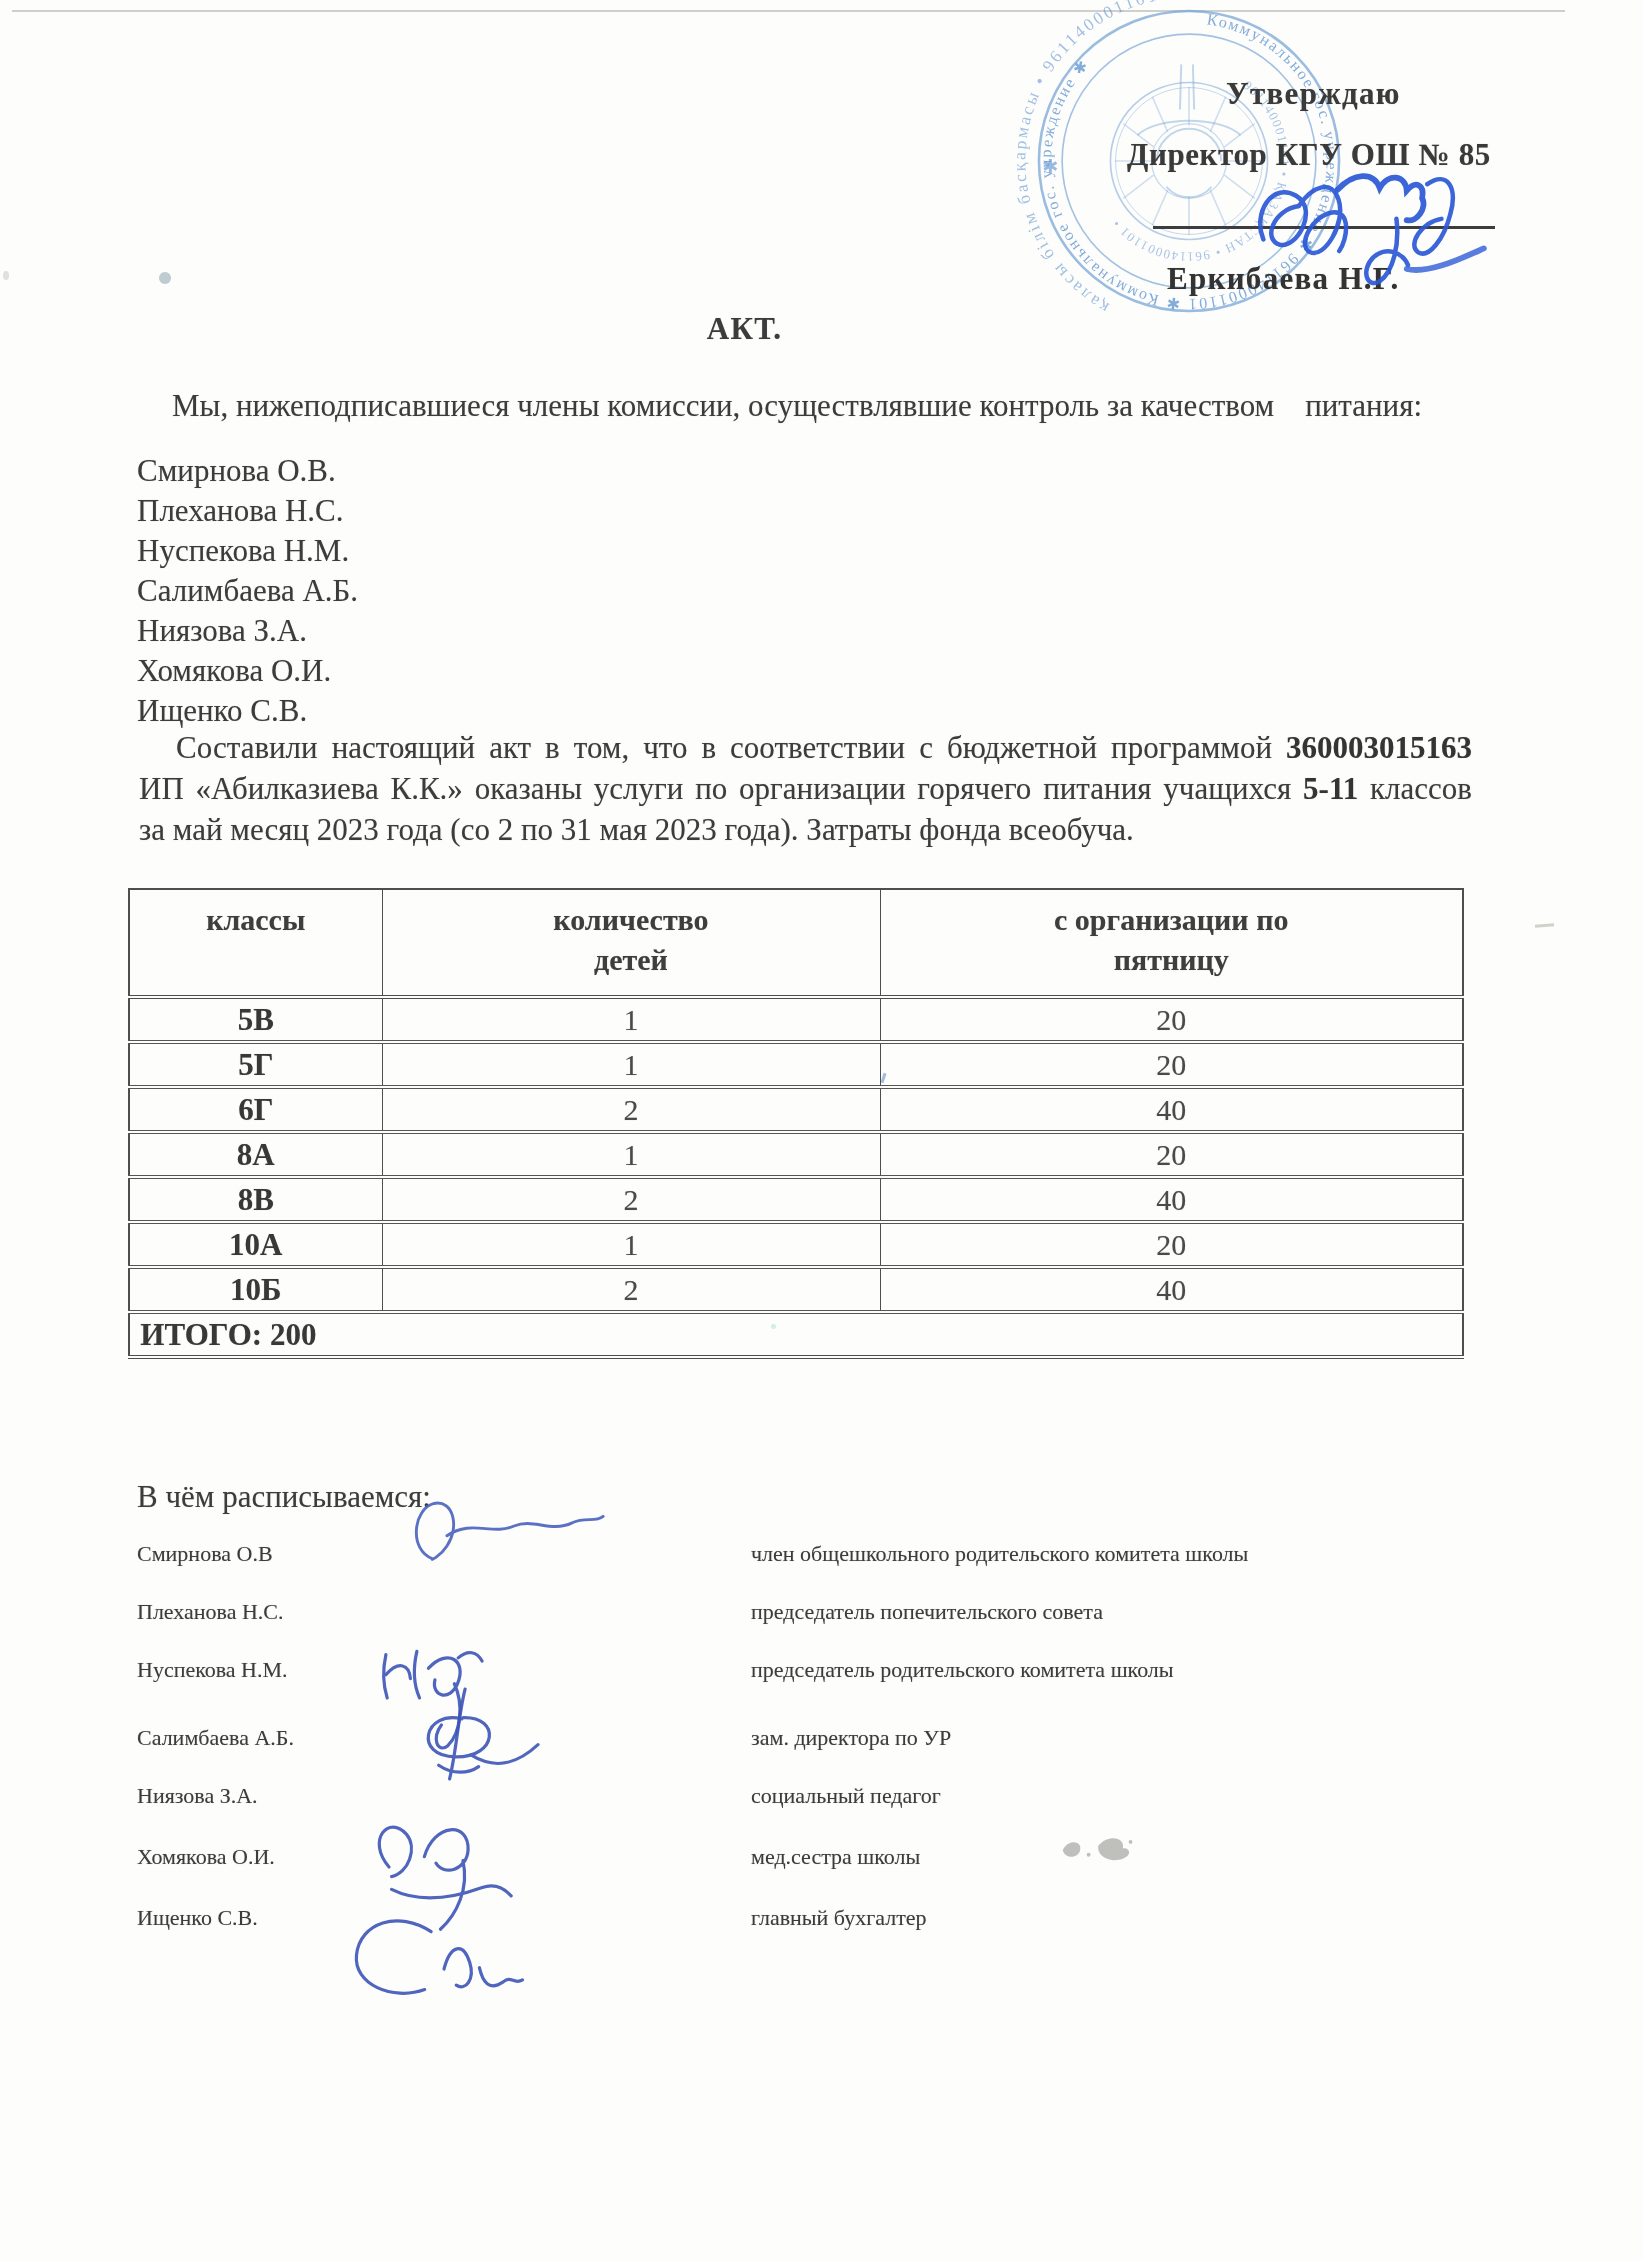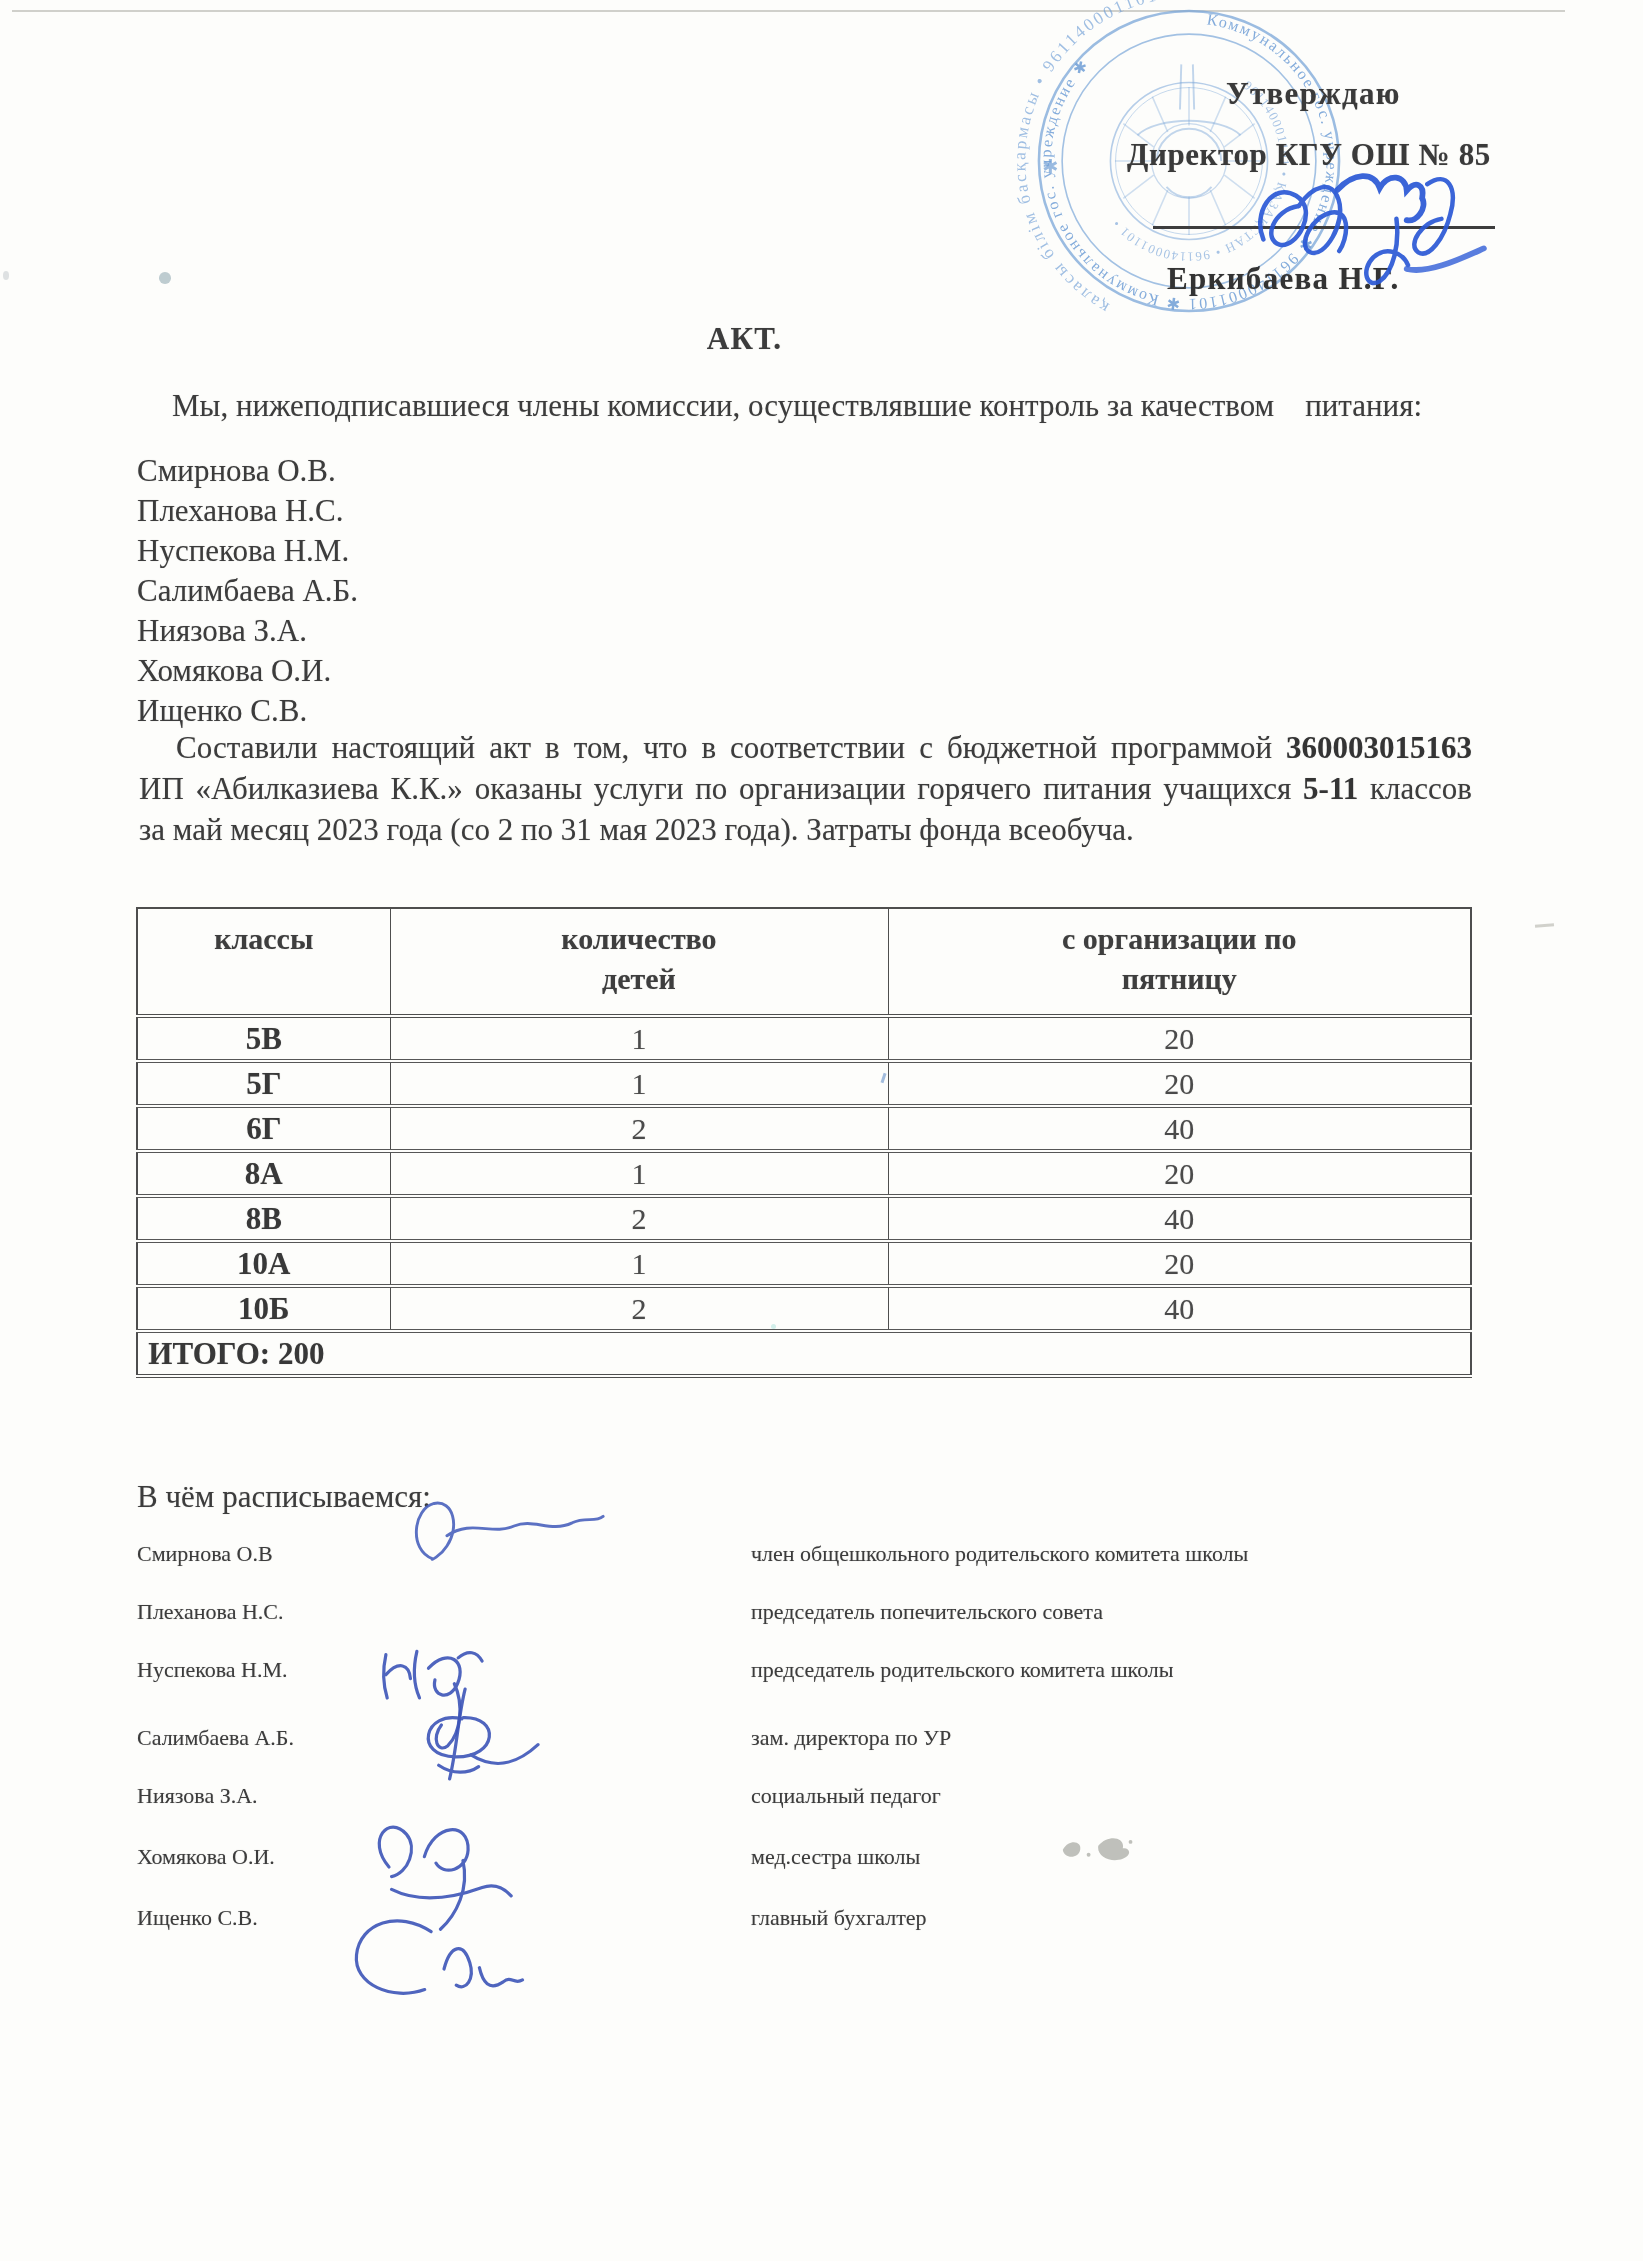--- a/index.html
+++ b/index.html
@@ -14,30 +14,30 @@
   
   .topline{left:11.6px;top:10.3px;width:1553px;height:1.9px;background:#b9b9b1;opacity:.65;}
   .speck{border-radius:50%;}
   
   .approve-word{left:1178px;top:76px;font-size:31px;font-weight:bold;color:#3a3a3a;letter-spacing:1.3px;margin-left:48px;}
   .director-line{left:1127px;top:137px;font-size:31px;font-weight:bold;color:#3a3a3a;letter-spacing:0.6px;}
   .sig-line{left:1153px;top:226px;width:342px;height:3.2px;background:#3d3d3d;z-index:4;}
   .director-name{left:1167px;top:261px;font-size:31px;font-weight:bold;color:#333;letter-spacing:1.3px;z-index:5;}
   .hdr-text{z-index:5;}
   
-  .title{left:677px;top:321px;width:135px;text-align:center;font-size:31px;font-weight:bold;letter-spacing:1.3px;}
+  .title{left:677px;top:311px;width:135px;text-align:center;font-size:31px;font-weight:bold;letter-spacing:1.3px;}
   .intro{left:146px;top:388px;font-size:31px;white-space:pre;margin-left:26px;}
   .commission{left:137px;top:451px;font-size:31px;line-height:40px;}
   .body-par{left:139px;top:727px;width:1333px;font-size:31px;line-height:41px;text-align:justify;}
   .body-par .l1{text-indent:37px;text-align-last:justify;}
   .body-par .l2{text-align-last:justify;}
   .body-par b{color:#343434;}
   
-  table.act{position:absolute;left:136px;top:888px;width:1334px;border-collapse:collapse;table-layout:fixed;
-    border:2.6px solid #4e4e4e;border-bottom:4.5px double #4e4e4e;margin-top:19px;}
+  table.act{position:absolute;left:128px;top:888px;width:1334px;border-collapse:collapse;table-layout:fixed;
+    border:2.6px solid #4e4e4e;border-bottom:4.5px double #4e4e4e;}
   table.act th,table.act td{border-left:1.9px solid #4e4e4e;}
   table.act th:first-child,table.act td:first-child{border-left:none;}
   table.act thead th{border-bottom:4.5px double #4e4e4e;height:94px;vertical-align:top;padding-top:10.3px;
     font-size:30px;font-weight:bold;line-height:40px;text-align:center;color:#3e3e3e;}
   .hdr-inner{display:inline-block;}
   .w1{max-width:232px;} .w2{max-width:297px;}
   table.act tbody tr{height:45px;}
   table.act tbody td{border-top:4.5px double #565656;vertical-align:middle;}
   td.cls{font-weight:bold;font-size:31px;text-align:center;color:#383838;}
   td.num{font-size:30px;text-align:center;color:#4a4a4a;}

